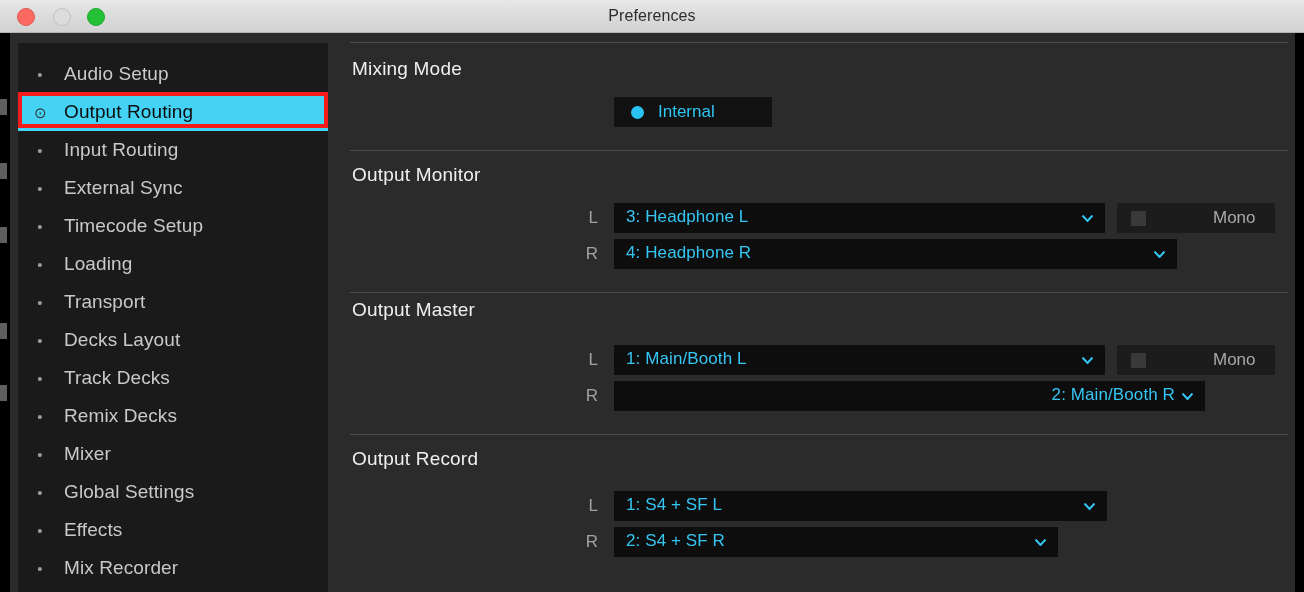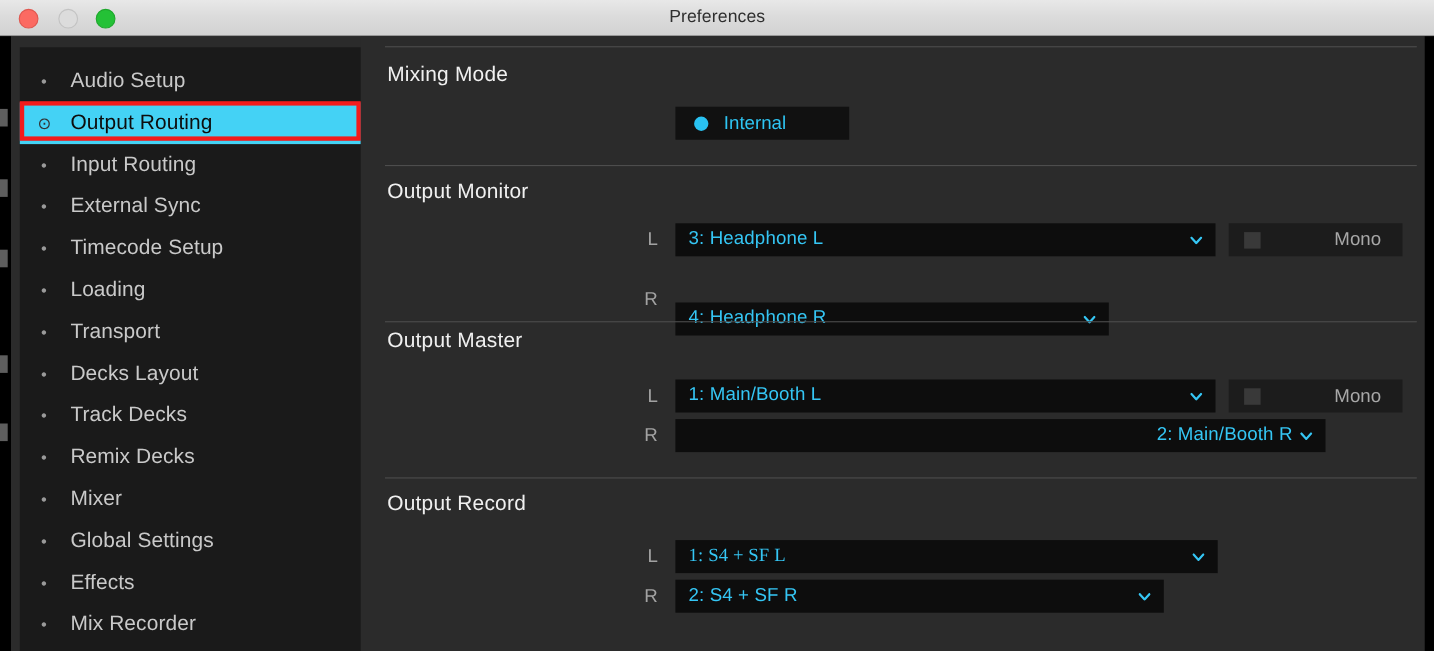--- a/index.html
+++ b/index.html
@@ -343,21 +343,21 @@
             <span class="dd-chev">
               <svg viewBox="0 0 11 7" width="11" height="7">
                   <path d="M0.5 0.5 L5.5 6 L10.5 0.5" fill="none" stroke="#35c6f4" stroke-width="2"></path>
                 </svg>
             </span>
           </div>
         </div>
 
         <div class="ch-row" style="left:244px; top:206px;">
           <span class="ch-side">R</span>
-          <div class="dropdown" style="width:394px;margin-top:36px;">
+          <div class="dropdown" style="width:563px;">
             <span class="dd-text">4: Headphone R</span>
             <span class="dd-chev">
               <svg viewBox="0 0 11 7" width="11" height="7">
                   <path d="M0.5 0.5 L5.5 6 L10.5 0.5" fill="none" stroke="#35c6f4" stroke-width="2"></path>
                 </svg>
             </span>
           </div>
         </div>
 
         <div class="mono" style="left:789px; top:170px;">
@@ -399,21 +399,21 @@
           <span class="mono-label">Mono</span>
         </div>
       </div>
 
       <div class="section">
         <div class="sep" style="top:401px;"></div>
         <div class="sec-title" style="top:415px;">Output Record</div>
 
         <div class="ch-row" style="left:244px; top:458px;">
           <span class="ch-side">L</span>
-          <div class="dropdown" style="width:493px;font-family:Liberation Serif, serif;">
+          <div class="dropdown" style="width:493px;">
             <span class="dd-text">1: S4 + SF L</span>
             <span class="dd-chev">
               <svg viewBox="0 0 11 7" width="11" height="7">
                   <path d="M0.5 0.5 L5.5 6 L10.5 0.5" fill="none" stroke="#35c6f4" stroke-width="2"></path>
                 </svg>
             </span>
           </div>
         </div>
 
         <div class="ch-row" style="left:244px; top:494px;">

